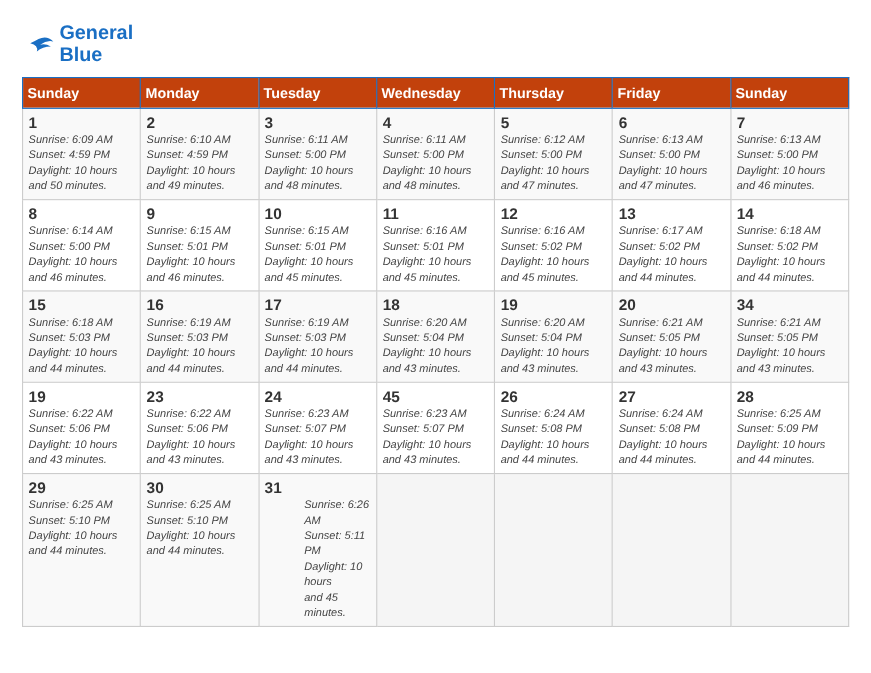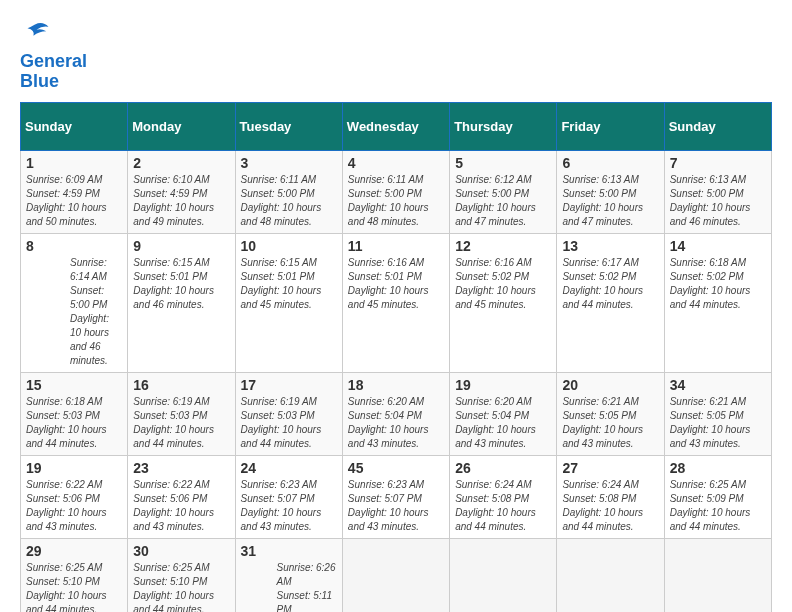--- a/index.html
+++ b/index.html
@@ -11,23 +11,22 @@
       padding: 20px;
     }
     .header-section {
       display: flex;
       align-items: flex-start;
       justify-content: space-between;
       margin-bottom: 10px;
     }
     .logo {
       display: flex;
-      align-items: flex-start;
+      align-items: flex-end;
       gap: 4px;
-      flex-direction: column;
     }
     .logo-text {
       font-size: 18px;
       font-weight: bold;
       color: #333;
       line-height: 1.1;
     }
     .logo-text span { color: #1a6fc4; }
     .logo-bird {
       width: 30px;
@@ -44,23 +43,23 @@
     .calendar-subtitle {
       font-size: 16px;
       color: #555;
     }
     table {
       width: 100%;
       border-collapse: collapse;
       font-size: 11px;
     }
     thead tr th {
-      background: #0f766e;
+      background: #c2410c;
       color: #fff;
-      padding: 16px 4px;
+      padding: 6px 4px;
       text-align: left;
       font-size: 13px;
       font-weight: bold;
       border: 1px solid #1a6fc4;
     }
     tbody tr td {
       border: 1px solid #ccc;
       padding: 4px 5px;
       vertical-align: top;
       background: #fff;
@@ -167,21 +166,21 @@
           <span class="day-number">7</span>
           <div class="day-info" style="white-space: pre-line;">Sunrise: 6:13 AM
 Sunset: 5:00 PM
 Daylight: 10 hours
 and 46 minutes.</div>
         </td>
       </tr>
       <tr>
         <td>
           <span class="day-number">8</span>
-          <div class="day-info" style="white-space: pre-line; margin-left: 44px;">Sunrise: 6:14 AM
+          <div class="day-info" style="white-space: pre-line;">Sunrise: 6:14 AM
 Sunset: 5:00 PM
 Daylight: 10 hours
 and 46 minutes.</div>
         </td>
         <td>
           <span class="day-number">9</span>
           <div class="day-info" style="white-space: pre-line;">Sunrise: 6:15 AM
 Sunset: 5:01 PM
 Daylight: 10 hours
 and 46 minutes.</div>

